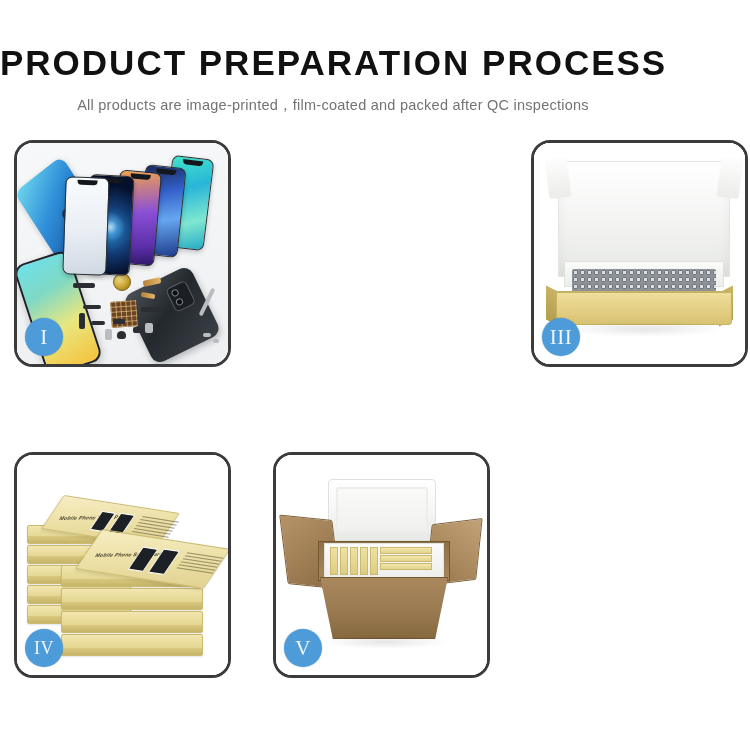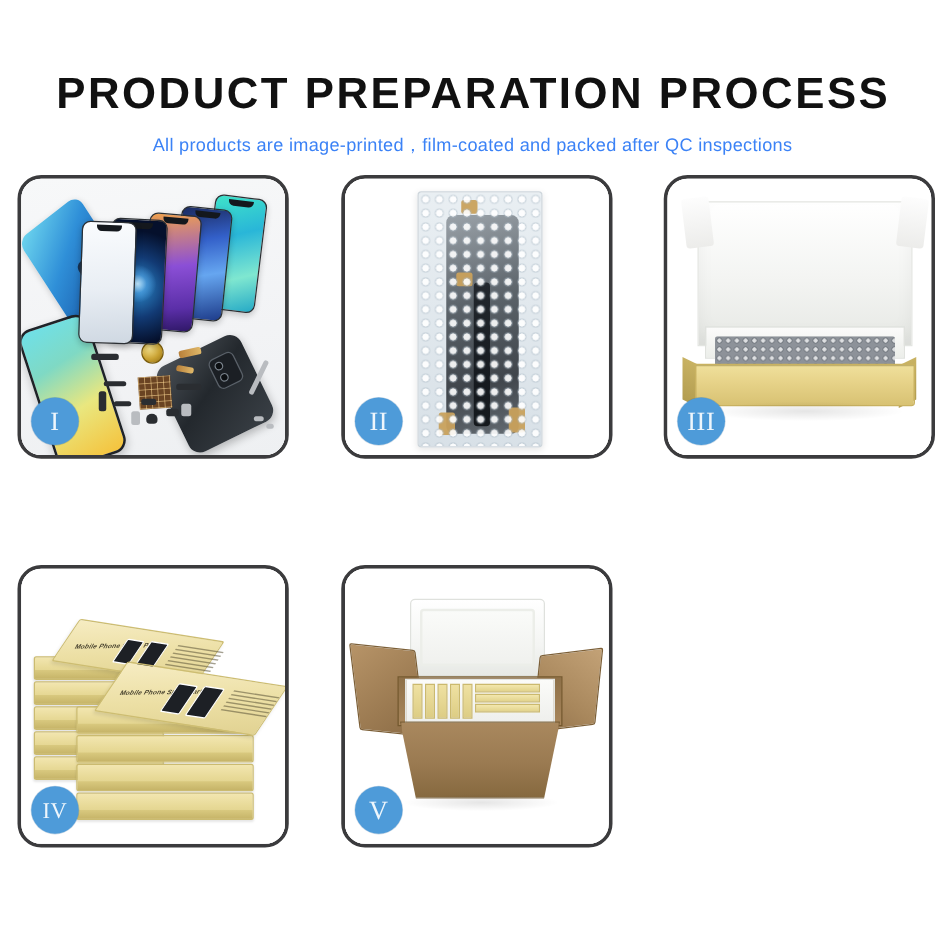--- a/index.html
+++ b/index.html
@@ -9,38 +9,38 @@
     font-family: "Liberation Sans", sans-serif;
     overflow: hidden;
   }
   #page {
     position: relative;
     width: 750px; height: 750px;
     background: #ffffff;
   }
 
   
-  .header { position: absolute; left: 0; top: 12px; width: 666px; margin-left: 45px; }
+  .header { position: absolute; left: 0; top: 0; width: 666px; }
   .title {
     text-align: center;
     font-size: 35px;
     line-height: 42px;
     font-weight: 700;
     letter-spacing: 2.0px;
     color: #111111;
     margin-top: 42px;
     white-space: nowrap;
   }
   .subtitle {
     text-align: center;
     font-size: 14.5px;
     line-height: 20px;
     font-weight: 400;
     letter-spacing: 0.25px;
-    color: #3b82f6;
+    color: #737373;
     margin-top: 11px;
     white-space: nowrap;
   }
 
   
   .grid { position: absolute; left: 0; top: 0; width: 750px; height: 750px; }
 
   .card {
     position: absolute;
     width: 217px;
@@ -423,37 +423,20 @@
           <div class="part lt" style="left:128px; top:180px; width:8px;  height:10px;"></div>
           <div class="part" style="left:96px;  top:176px; width:12px; height:5px;"></div>
           <div class="part lt" style="left:188px; top:144px; width:4px;  height:30px; transform:rotate(26deg);"></div>
           <div class="part lt" style="left:186px; top:190px; width:8px;  height:4px;"></div>
           <div class="part lt" style="left:196px; top:196px; width:6px;  height:4px;"></div>
         </div>
       </div>
       <div class="badge">I</div>
     </div>
 
-    <div class="card c2">
-      <div class="clipbox">
-        <div class="scene">
-          <div class="p2bg"></div>
-          <div class="pouch">
-            <div class="inner-part"></div>
-            <div class="inner-strip"></div>
-            <div class="tapetab" style="left:34px; top:6px;"></div>
-            <div class="tapetab" style="left:30px; top:64px;"></div>
-            <div class="tapetab" style="left:16px; top:176px; height:18px;"></div>
-            <div class="tapetab" style="left:72px; top:172px; height:20px;"></div>
-            <div class="bubbles"></div>
-          </div>
-        </div>
-      </div>
-      <div class="badge">II</div>
-    </div>
 
     <div class="card c3">
       <div class="clipbox">
         <div class="scene">
           <div class="p3bg"></div>
           <div class="box3-lid"></div>
           <div class="box3-foam"></div>
           <div class="box3-fill"></div>
           <div class="box3-side-l"></div>
           <div class="box3-side-r"></div>

